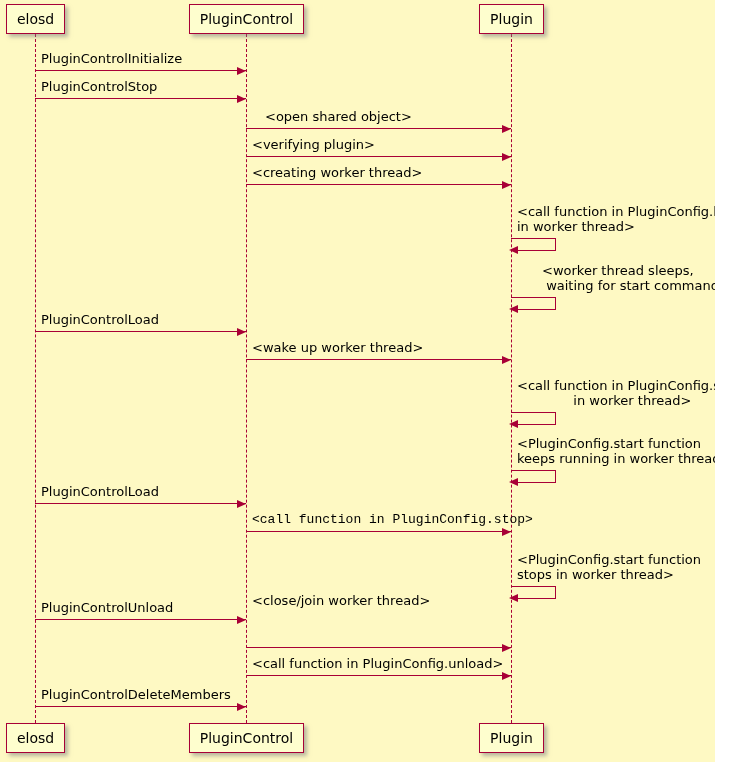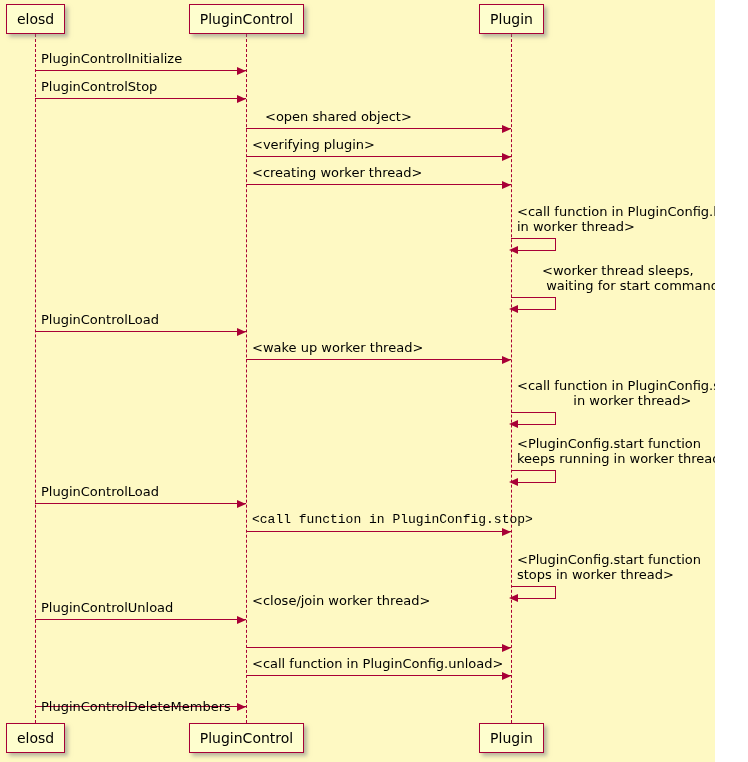--- a/index.html
+++ b/index.html
@@ -148,14 +148,14 @@
     <div class="arrowhead" style="left: 237px; top: 615.5px;"></div>
     <div class="msg-label" style="left: 41px; top: 600px;">PluginControlUnload</div>
     <div class="msg" style="left: 246px; top: 647px; width: 265px;"></div>
     <div class="arrowhead" style="left: 502px; top: 643.5px;"></div>
     <div class="msg-label" style="left: 252px; top: 593px;">&lt;close/join worker thread&gt;</div>
     <div class="msg" style="left: 246px; top: 675px; width: 265px;"></div>
     <div class="arrowhead" style="left: 502px; top: 671.5px;"></div>
     <div class="msg-label" style="left: 252px; top: 656px;">&lt;call function in PluginConfig.unload&gt;</div>
     <div class="msg" style="left: 35px; top: 706px; width: 211px;"></div>
     <div class="arrowhead" style="left: 237px; top: 702.5px;"></div>
-    <div class="msg-label" style="left: 41px; top: 687px; margin-top: 12px;">PluginControlDeleteMembers</div>
+    <div class="msg-label" style="left: 41px; top: 687px;">PluginControlDeleteMembers</div>
   </div>
 
 </body></html>

